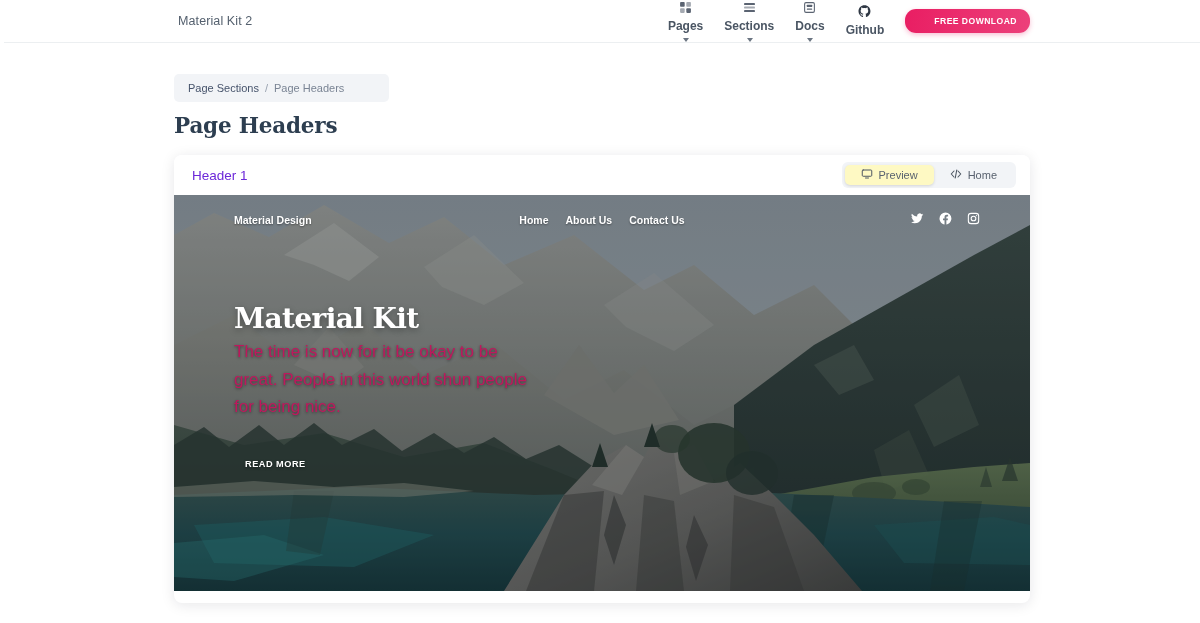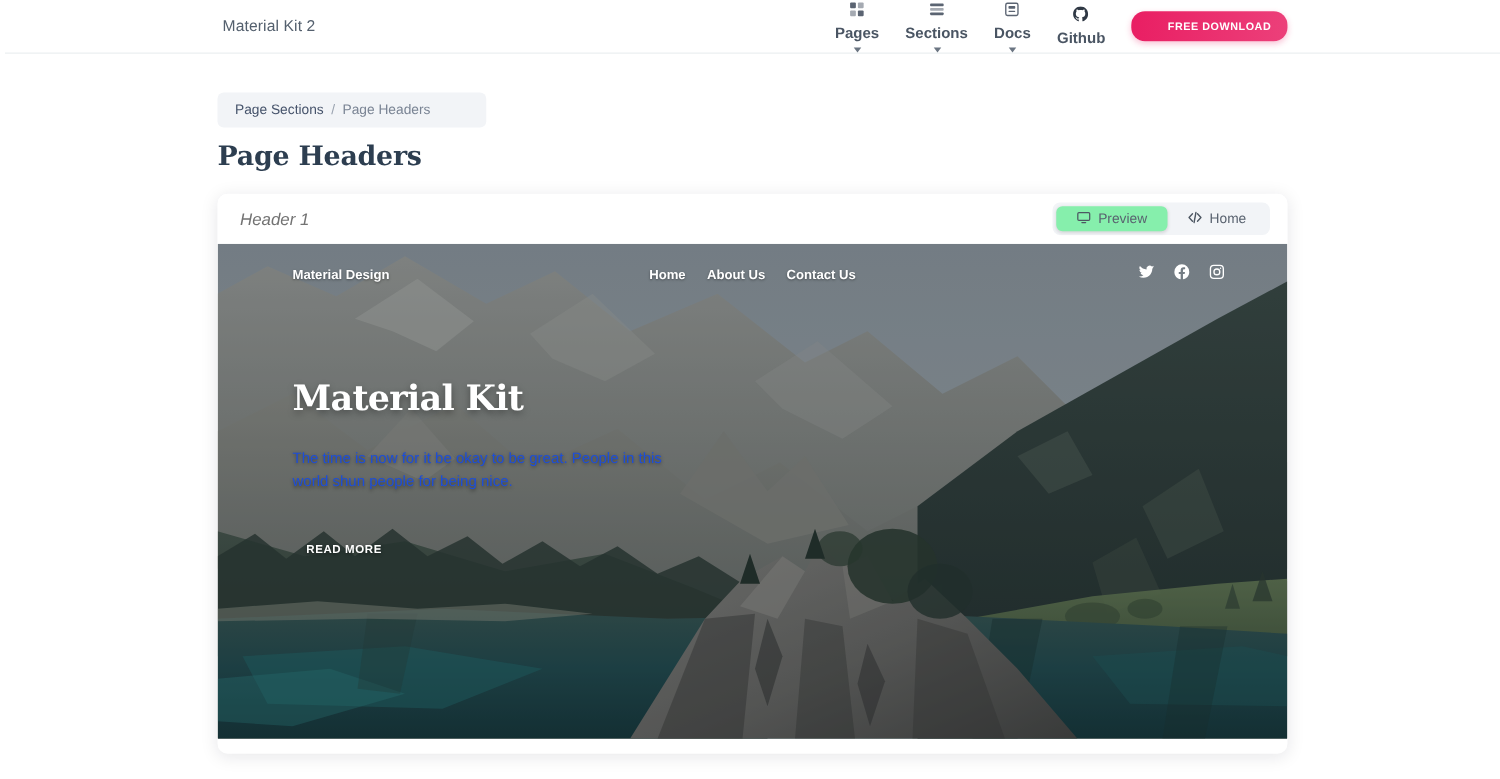--- a/index.html
+++ b/index.html
@@ -73,34 +73,34 @@
     width: 856px; height: 448px;
     background: #fff; border-radius: 8px;
     box-shadow: 0 2px 14px rgba(20,20,40,.10);
     overflow: hidden;
   }
   .card-head {
     height: 40px; display: flex; align-items: center;
     justify-content: space-between; padding: 0 14px 0 18px;
     background: #fff;
   }
-  .card-title { font-size: 13.5px; color: #737373; font-style: italic; }
+  .card-title { font-size: 13.5px; color: #6d28d9; }
 
   .seg {
     display: flex; align-items: center;
     background: #f2f4f7; border-radius: 6px; padding: 3px;
     height: 26px;
   }
   .seg-btn {
     display: flex; align-items: center; gap: 6px;
     font-size: 11px; color: #59626f;
     padding: 0 16px; height: 20px; border-radius: 5px;
     cursor: pointer; white-space: nowrap;
   }
-  .seg-btn.active { background: #86efac; box-shadow: 0 1px 3px rgba(0,0,0,.13); justify-content: flex-end; }
+  .seg-btn.active { background: #fef9c3; box-shadow: 0 1px 3px rgba(0,0,0,.13); justify-content: flex-end; }
 
   
   .hero {
     position: relative; width: 856px; height: 396px;
     overflow: hidden;
   }
   .hero-photo { position: absolute; inset: 0; }
   .hero-photo svg { display: block; width: 856px; height: 396px; }
   .hero-tint {
     position: absolute; inset: 0;
@@ -130,21 +130,21 @@
   .hero-social span { cursor: pointer; display: block; }
 
   .hero-body { position: absolute; left: 60px; top: 110px; width: 330px; }
   .hero-h1 {
     font-family: "DejaVu Serif", "Liberation Serif", serif;
     font-size: 28px; font-weight: bold; color: #fff;
     letter-spacing: -.6px; line-height: 1;
     text-shadow: 0 2px 6px rgba(0,0,0,.35);
   }
   .hero-p {
-    margin-top: 24px; font-size: 12px; color: #1d4ed8;
+    margin-top: 5px; font-size: 17px; color: #be185d;
     line-height: 1.62; max-width: 300px;
     text-shadow: 0 1px 3px rgba(0,0,0,.45);
   }
   .hero-actions {
     margin-top: 29px; display: flex; align-items: center; gap: 10px;
   }
   .btn-start {
     background: #fff; color: #3b454f;
     font-size: 9.2px; font-weight: bold; letter-spacing: .5px;
     padding: 9px 20px; border-radius: 6px; border: none; cursor: pointer;

